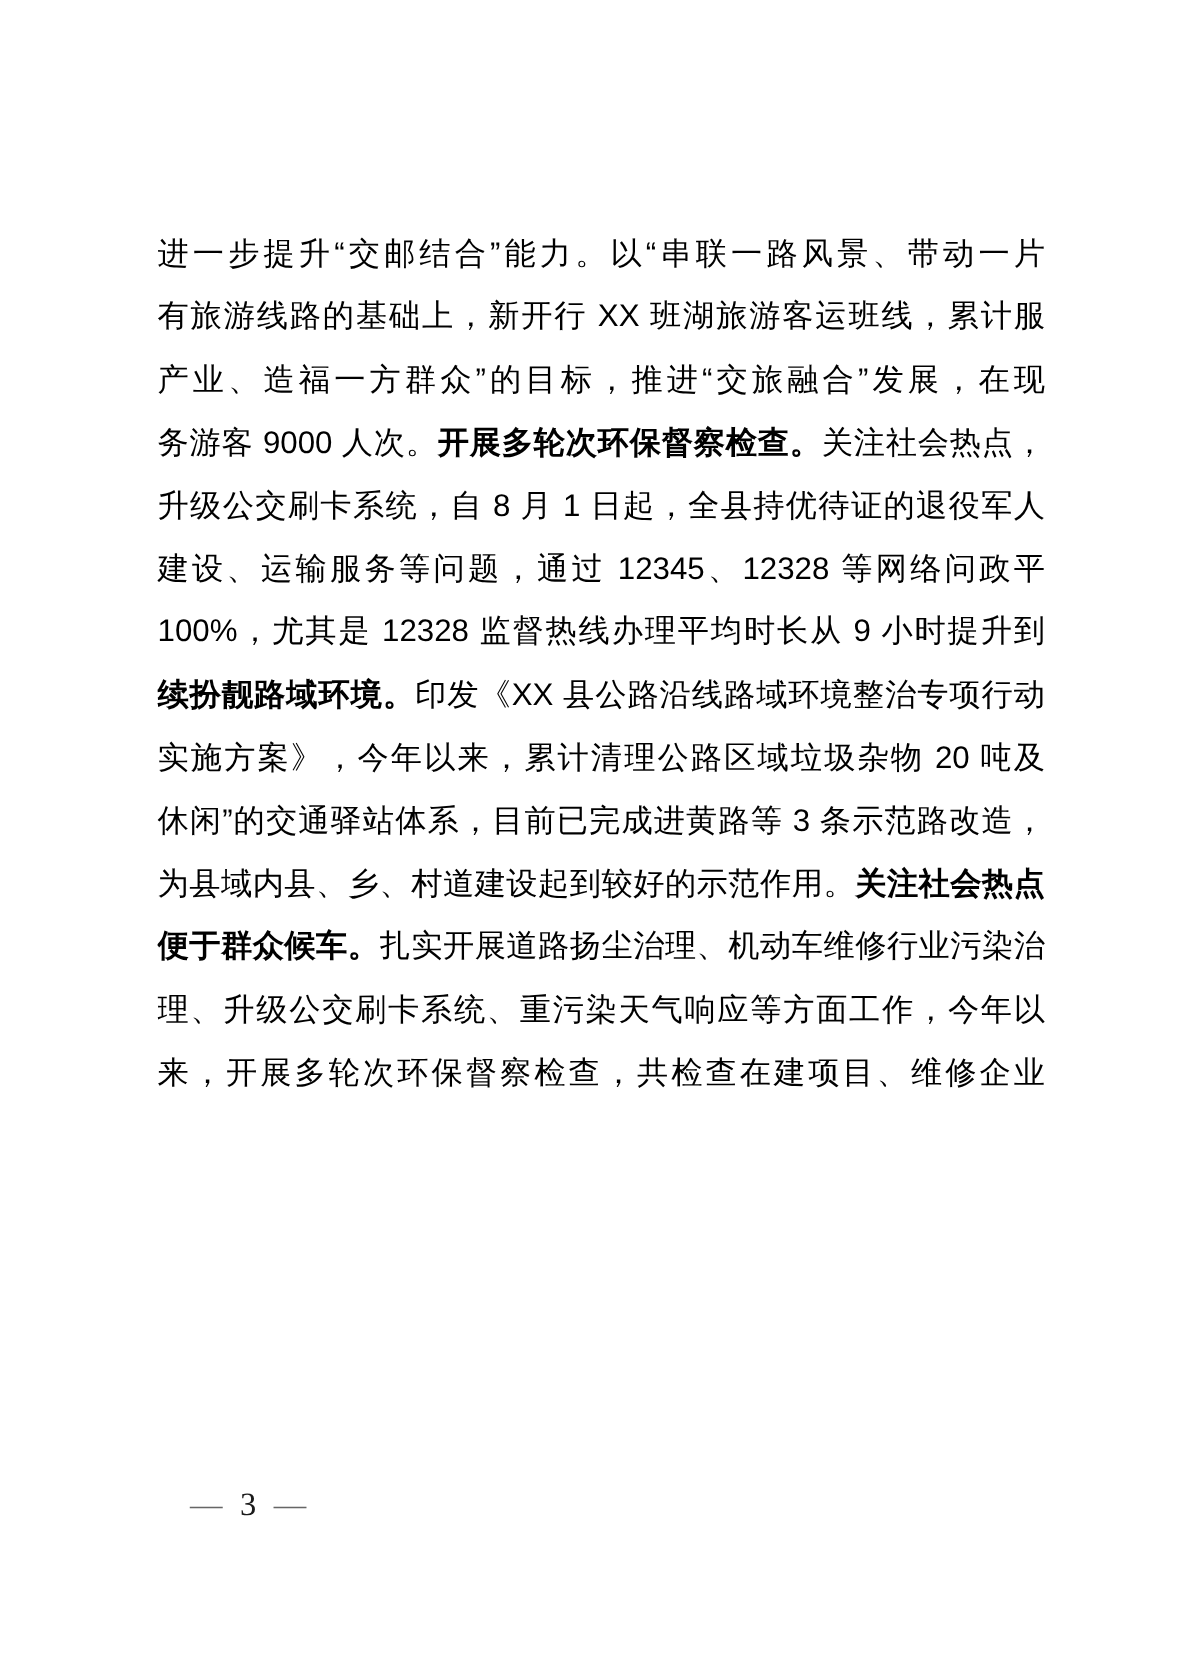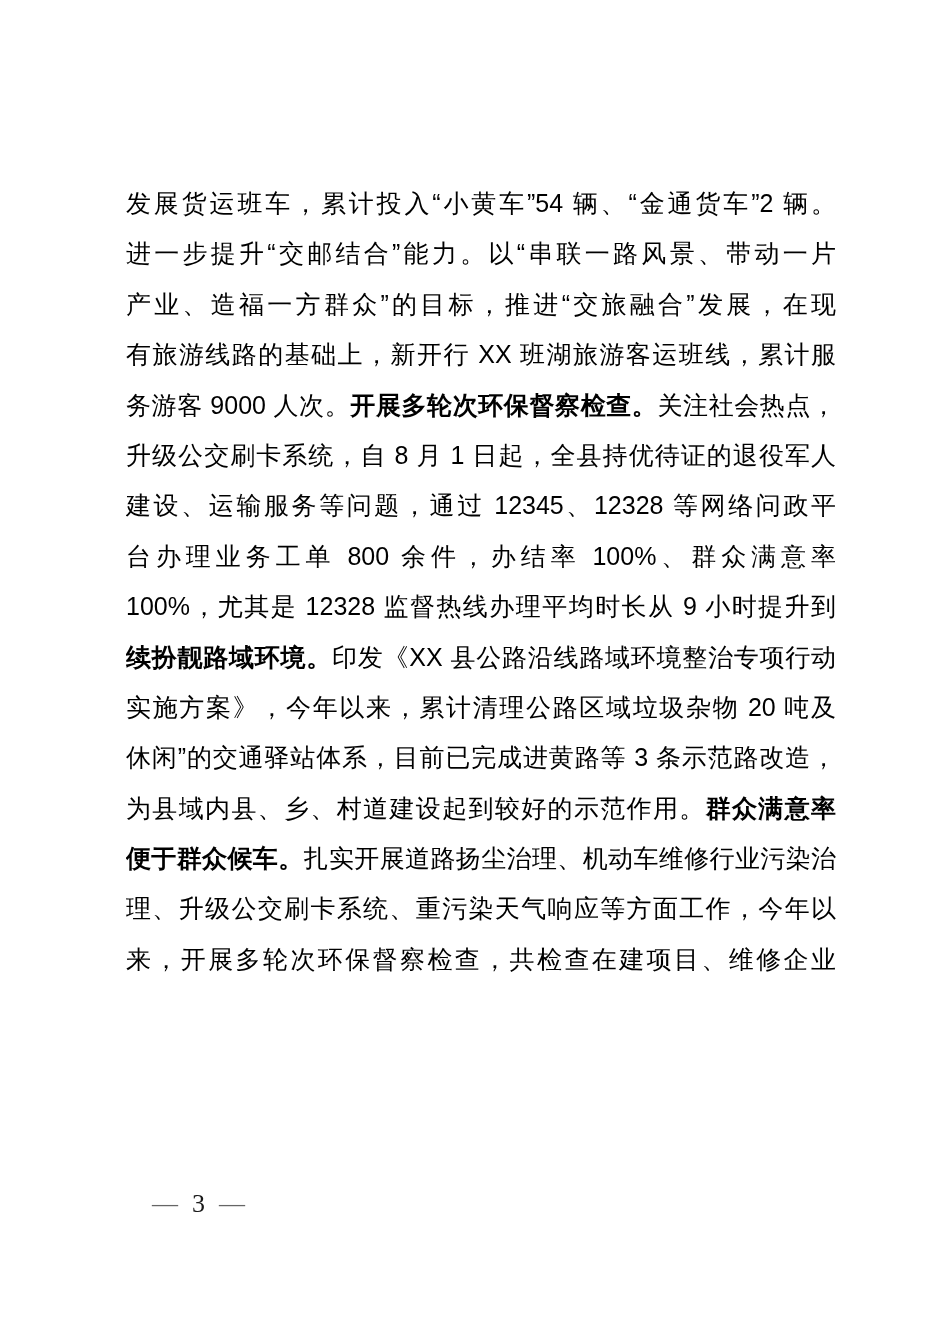--- a/index.html
+++ b/index.html
@@ -54,33 +54,31 @@
     color: #1a1a1a;
     margin: 0 14px;
   }
 </style>
 </head>
 <body>
 
 <div class="page">
 
   <div class="text-block">
-      <div class="line"><span>发展货运班车，累计投入“小黄车”54 辆、“金通货车”2 辆。</span></div>
       <div class="line"><span>进一步提升“交邮结合”能力。以“串联一路风景、带动一片</span></div>
+      <div class="line"><span>有旅游线路的基础上，新开行 XX 班湖旅游客运班线，累计服</span></div>
       <div class="line"><span>产业、造福一方群众”的目标，推进“交旅融合”发展，在现</span></div>
-      <div class="line"><span>有旅游线路的基础上，新开行 XX 班湖旅游客运班线，累计服</span></div>
       <div class="line"><span>务游客 9000 人次。</span><span class="bold">开展多轮次环保督察检查。</span><span>关注社会热点，</span></div>
       <div class="line"><span>升级公交刷卡系统，自 8 月 1 日起，全县持优待证的退役军人</span></div>
       <div class="line"><span>建设、运输服务等问题，通过 12345、12328 等网络问政平</span></div>
-      <div class="line"><span>台办理业务工单 800 余件，办结率 100%、群众满意率</span></div>
       <div class="line"><span>100%，尤其是 12328 监督热线办理平均时长从 9 小时提升到</span></div>
       <div class="line"><span class="bold">续扮靓路域环境。</span><span>印发《XX 县公路沿线路域环境整治专项行动</span></div>
       <div class="line"><span>实施方案》，今年以来，累计清理公路区域垃圾杂物 20 吨及</span></div>
       <div class="line"><span>休闲”的交通驿站体系，目前已完成进黄路等 3 条示范路改造，</span></div>
-      <div class="line"><span>为县域内县、乡、村道建设起到较好的示范作用。</span><span class="bold">群众满意率</span></div>
+      <div class="line"><span>为县域内县、乡、村道建设起到较好的示范作用。</span><span class="bold">关注社会热点</span></div>
       <div class="line"><span class="bold">便于群众候车。</span><span>扎实开展道路扬尘治理、机动车维修行业污染治</span></div>
       <div class="line"><span>理、升级公交刷卡系统、重污染天气响应等方面工作，今年以</span></div>
       <div class="line"><span>来，开展多轮次环保督察检查，共检查在建项目、维修企业</span></div>
     </div>
 
   <div class="page-footer">
     <span class="dash">—</span><span class="num">3</span><span class="dash">—</span>
   </div>
 
 </div>

